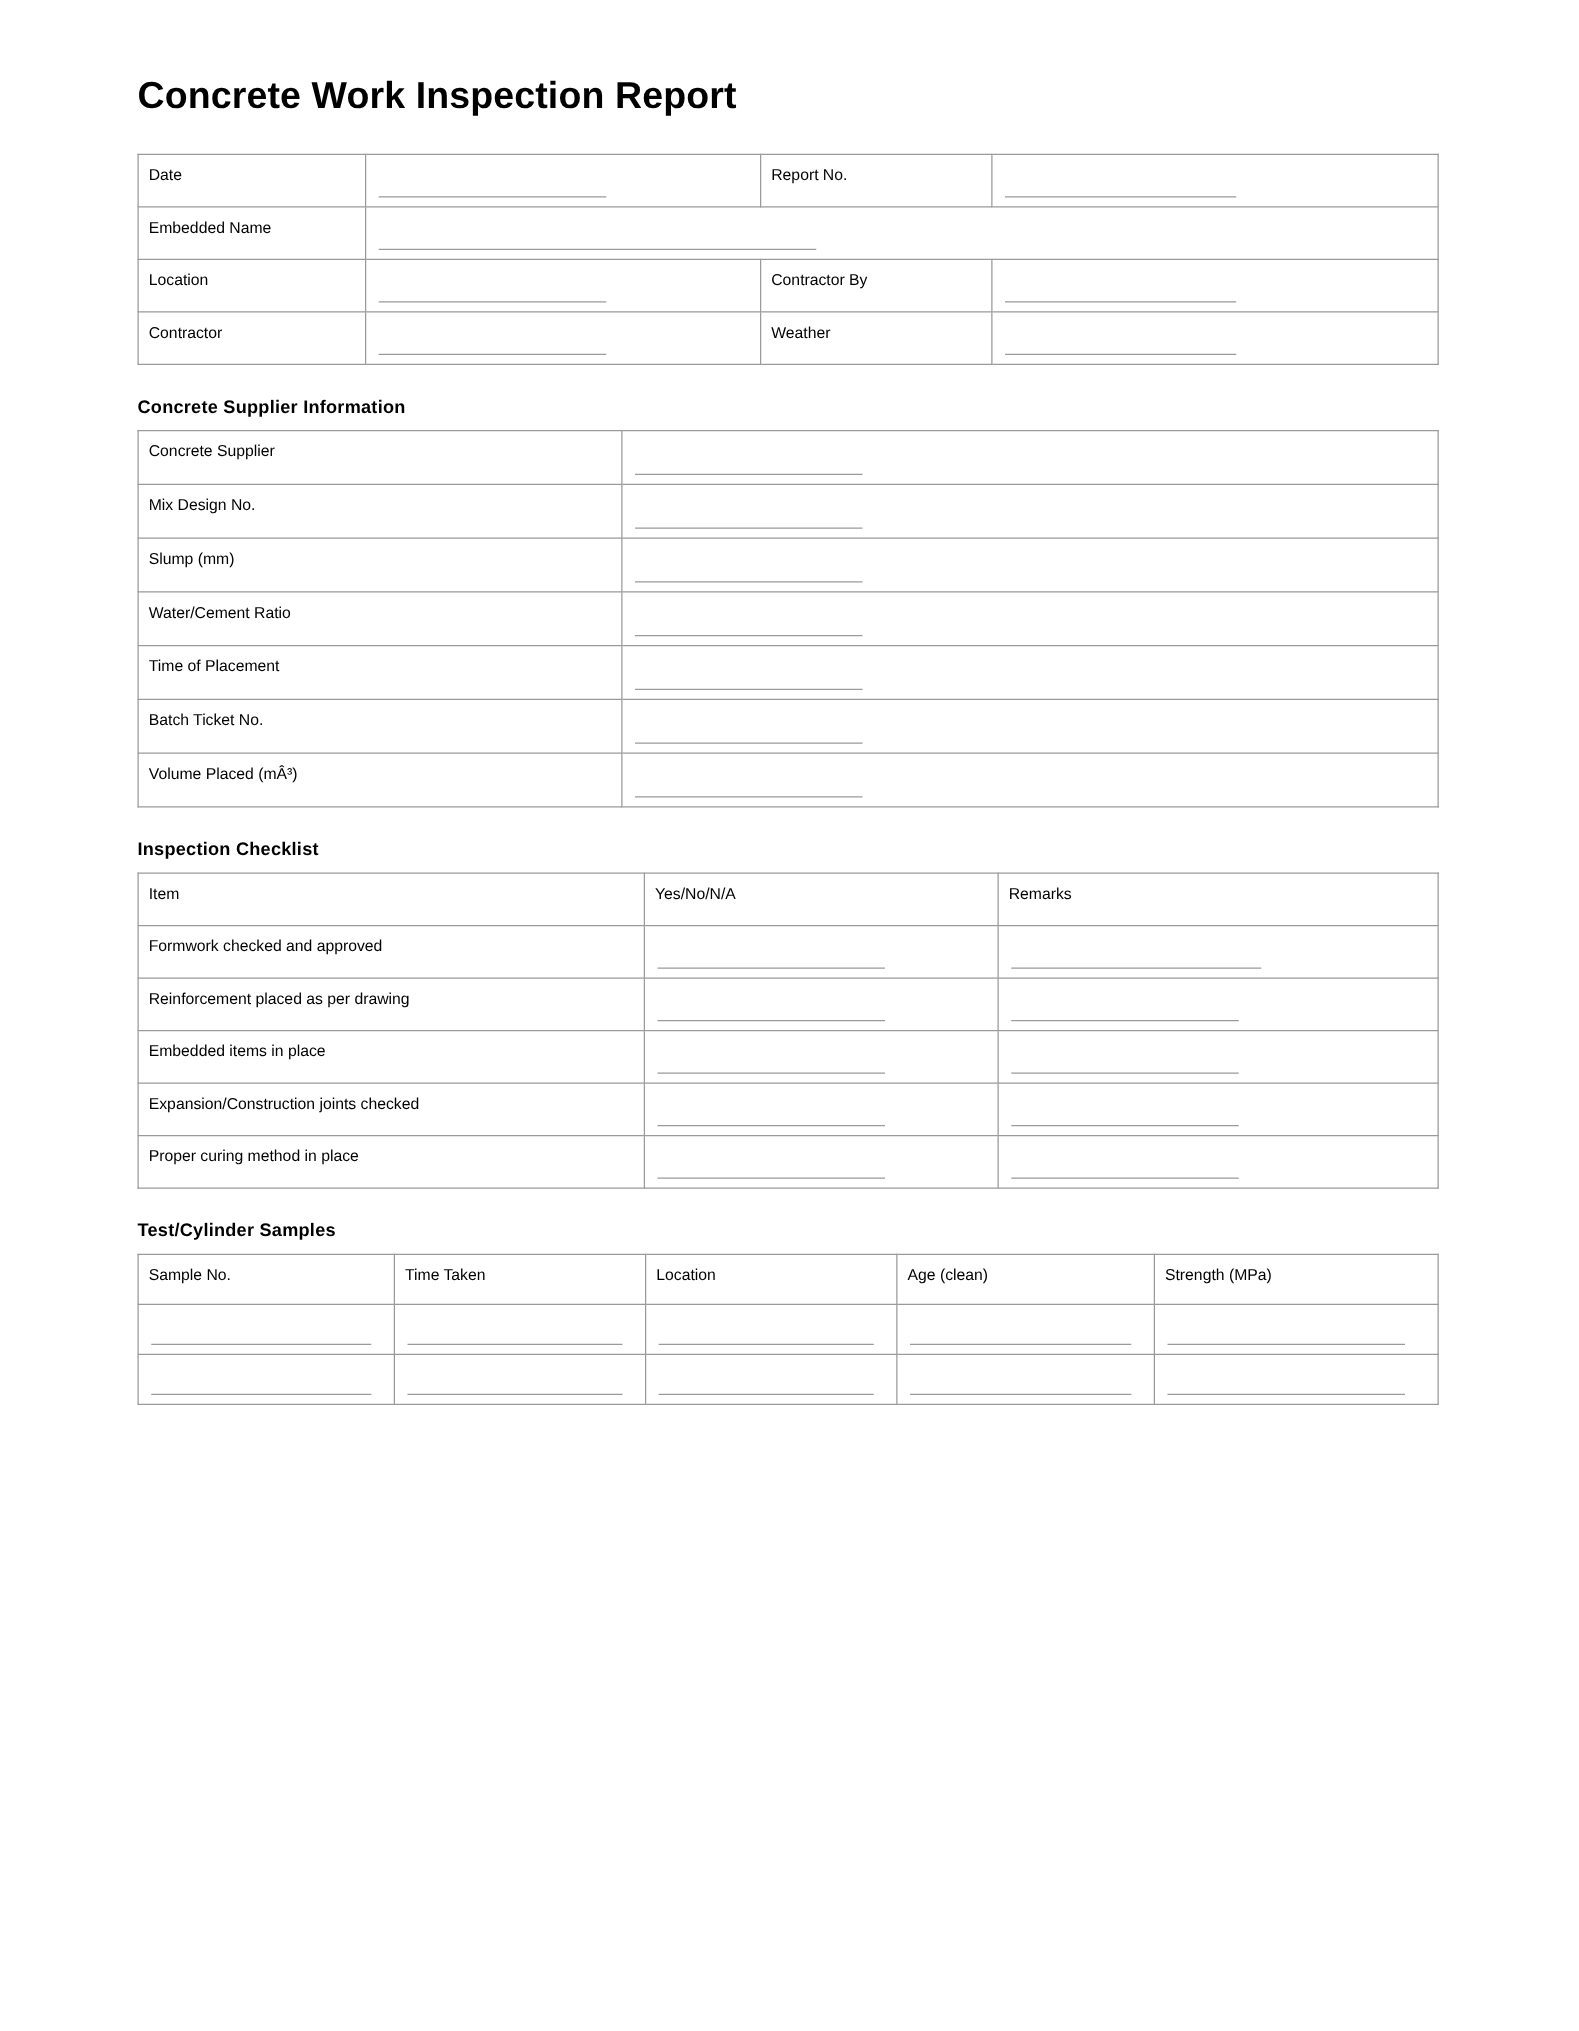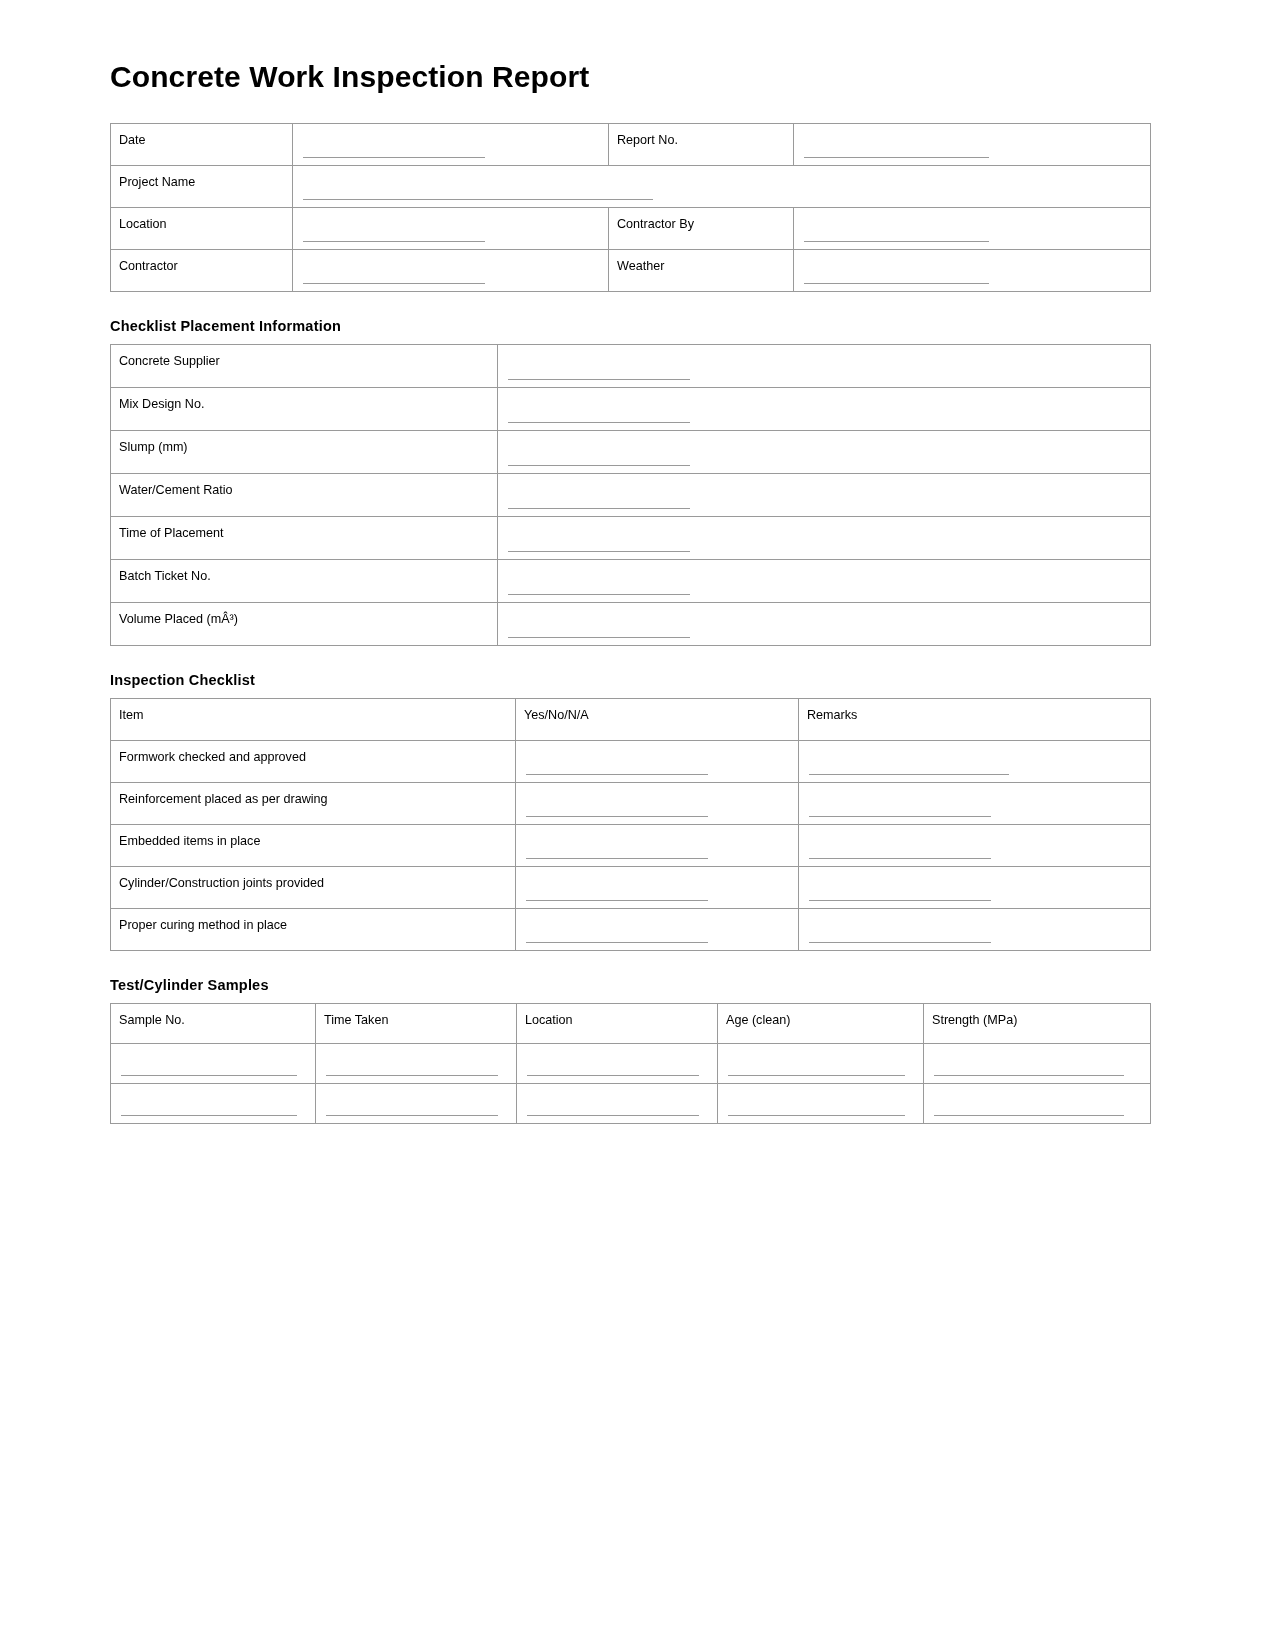--- a/index.html
+++ b/index.html
@@ -130,21 +130,21 @@
           <td class="lbl">Date</td>
           <td class="fill">
             <span class="rule" style="width:182px;"></span>
           </td>
           <td class="lbl">Report No.</td>
           <td class="fill">
             <span class="rule" style="width:185px;"></span>
           </td>
         </tr>
         <tr>
-          <td class="lbl">Project Name</td>
+          <td class="lbl">Embedded Name</td>
           <td class="fill" colspan="3">
             <span class="rule" style="width:350px;"></span>
           </td>
         </tr>
         <tr>
           <td class="lbl">Location</td>
           <td class="fill">
             <span class="rule" style="width:182px;"></span>
           </td>
           <td class="lbl">Contractor By</td>
@@ -158,21 +158,21 @@
             <span class="rule" style="width:182px;"></span>
           </td>
           <td class="lbl">Weather</td>
           <td class="fill">
             <span class="rule" style="width:185px;"></span>
           </td>
         </tr>
       </tbody>
     </table>
 
-    <div class="section-heading">Checklist Placement Information</div>
+    <div class="section-heading">Concrete Supplier Information</div>
 
     <table class="form placement">
       <colgroup>
           <col class="p1">
           <col class="p2">
         </colgroup>
       <tbody>
         <tr>
           <td class="lbl">Concrete Supplier</td>
           <td class="fill">
@@ -255,21 +255,21 @@
         <tr>
           <td class="item">Embedded items in place</td>
           <td class="fill">
             <span class="rule" style="width:182px;"></span>
           </td>
           <td class="fill">
             <span class="rule" style="width:182px;"></span>
           </td>
         </tr>
         <tr>
-          <td class="item">Cylinder/Construction joints provided</td>
+          <td class="item">Expansion/Construction joints checked</td>
           <td class="fill">
             <span class="rule" style="width:182px;"></span>
           </td>
           <td class="fill">
             <span class="rule" style="width:182px;"></span>
           </td>
         </tr>
         <tr>
           <td class="item">Proper curing method in place</td>
           <td class="fill">

